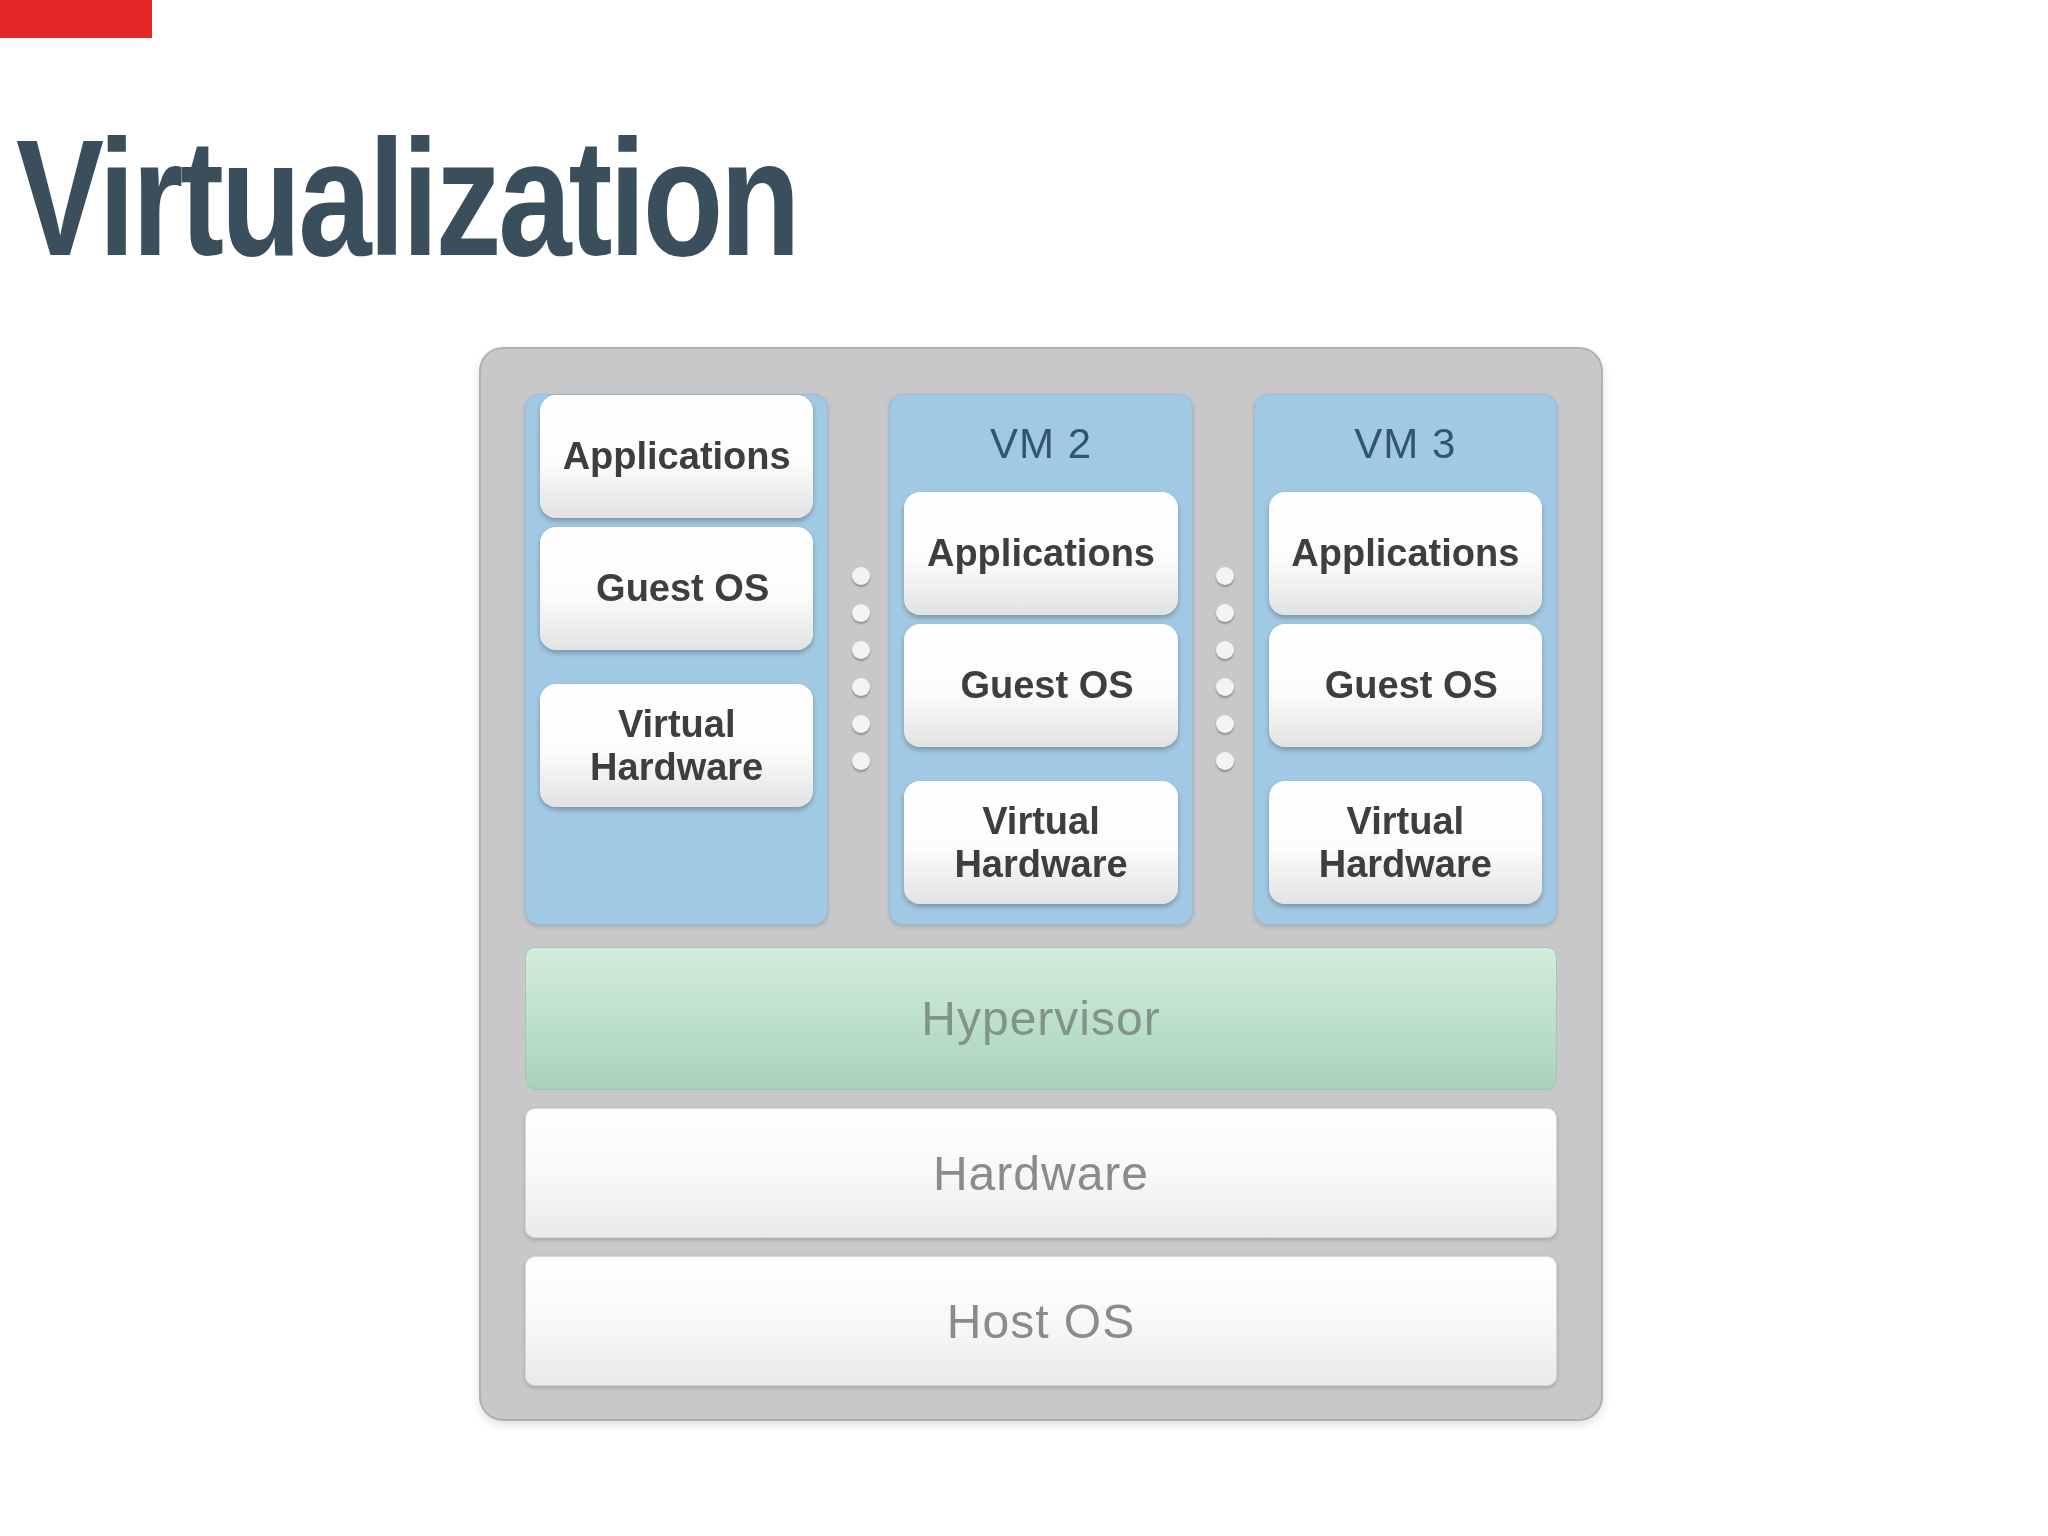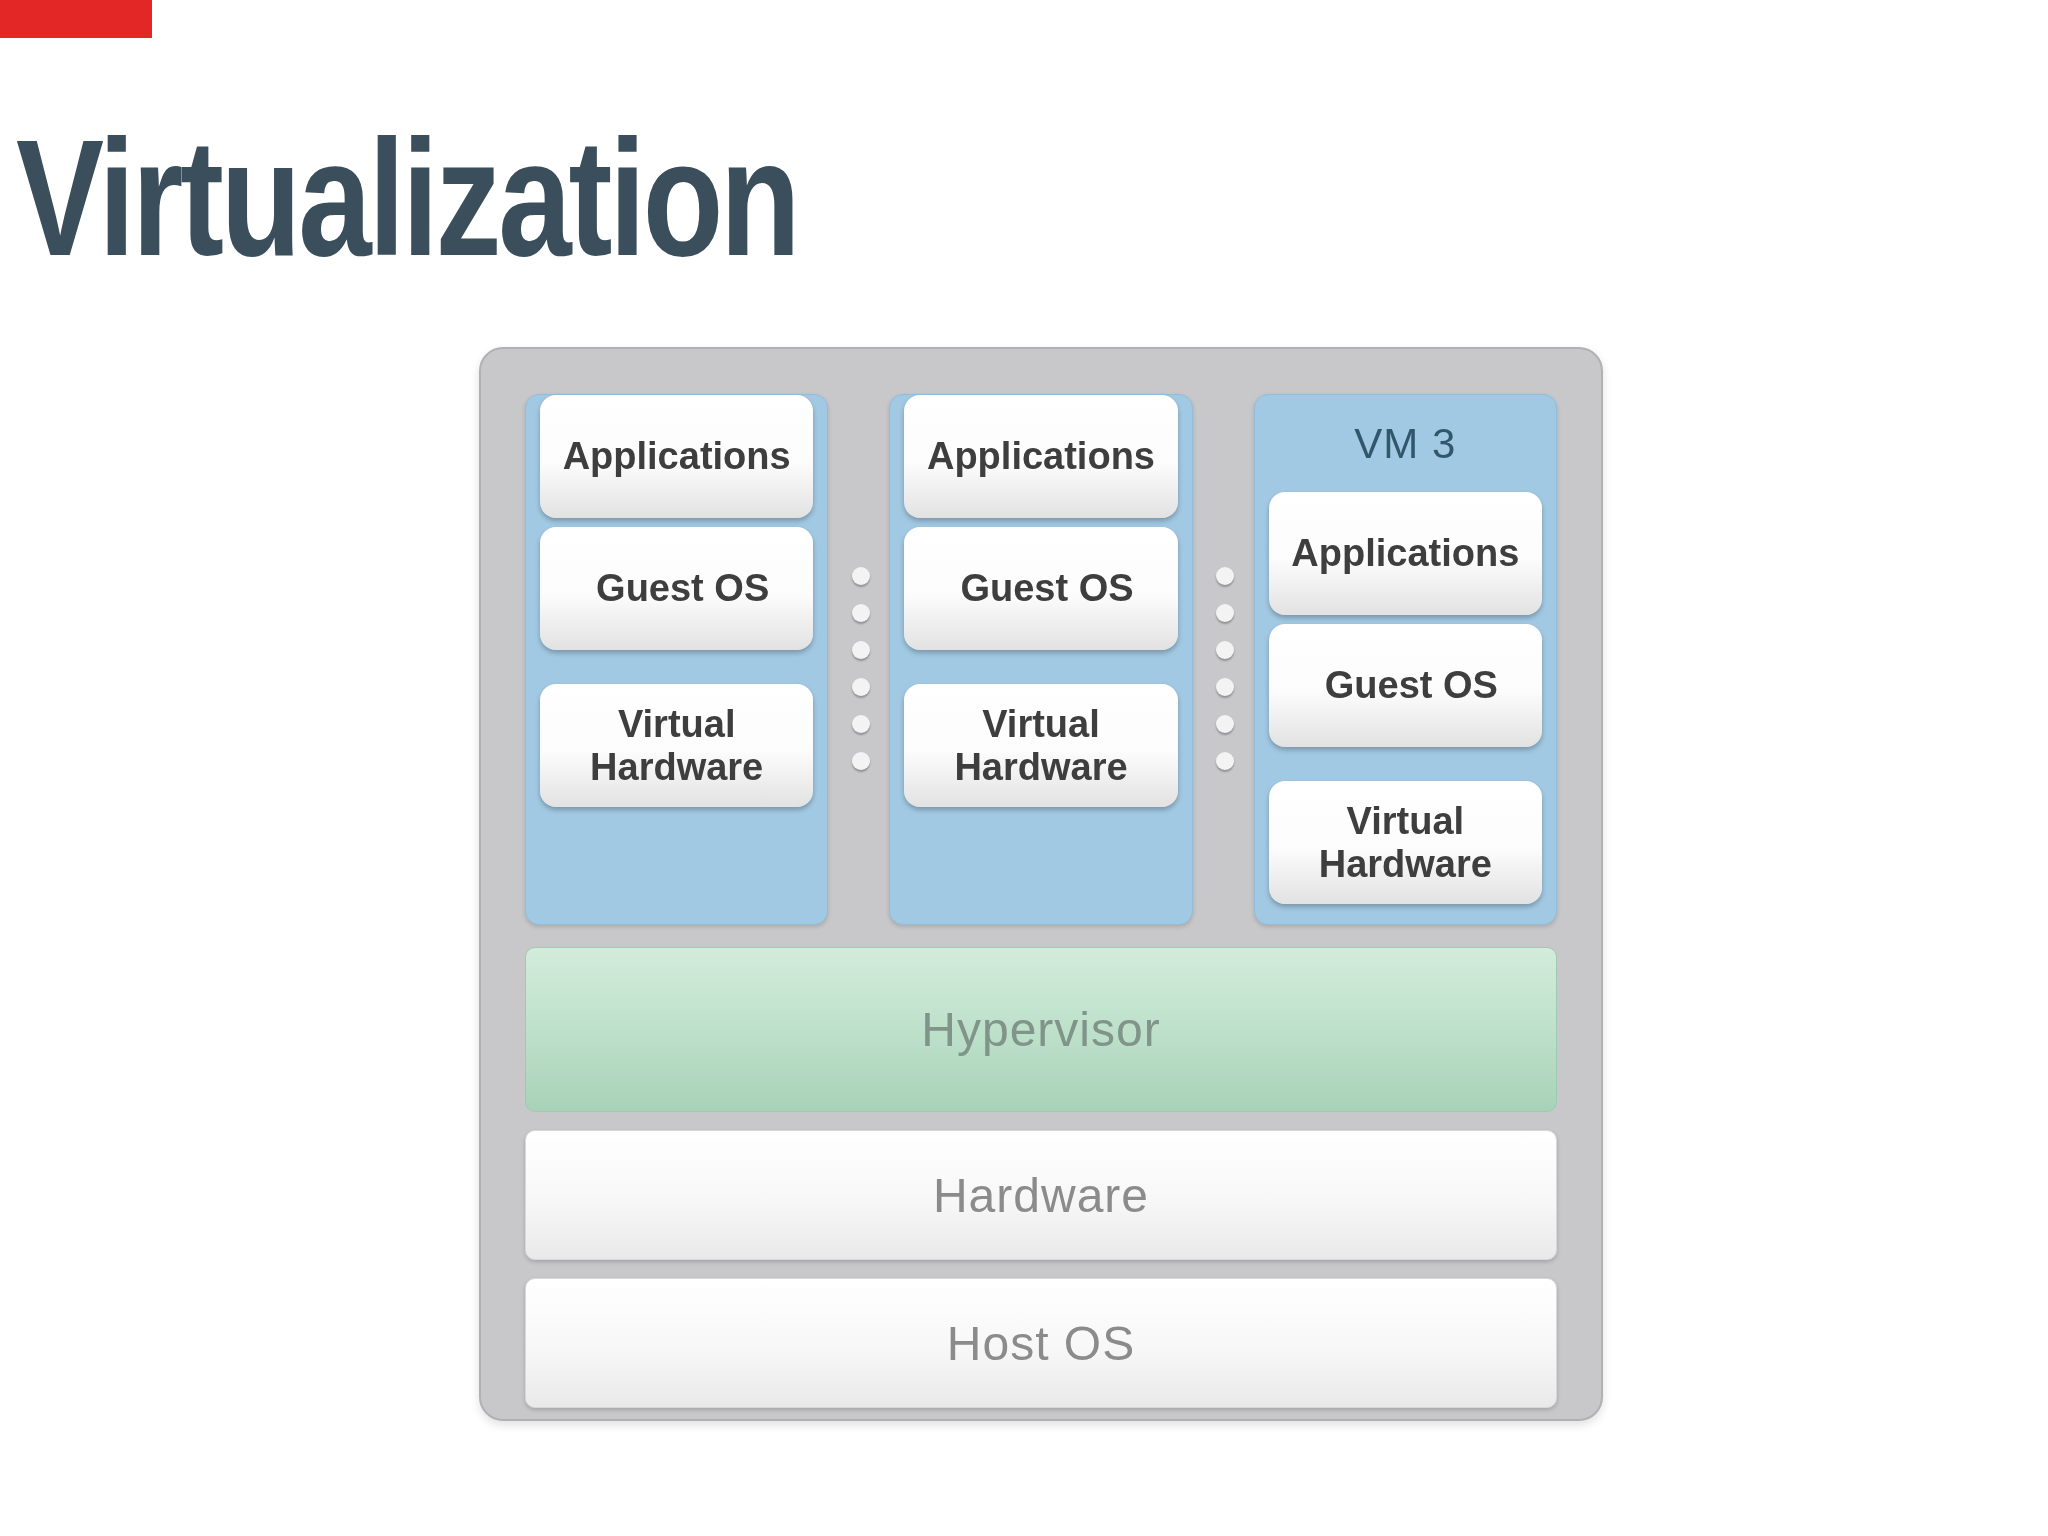--- a/index.html
+++ b/index.html
@@ -110,21 +110,21 @@
   .layer {
     border-radius: 10px;
     display: flex;
     align-items: center;
     justify-content: center;
     font-size: 48px;
     letter-spacing: 1px;
   }
   .layer.hypervisor {
     margin-top: 22px;
-    height: 165px;
+    height: 143px;
     background: linear-gradient(180deg, #d3ecdb 0%, #c0e2cc 45%, #a8d2b8 100%);
     border: 1px solid #9fcab0;
     color: #80948a;
   }
   .layer.plain {
     margin-top: 18px;
     height: 130px;
     background: linear-gradient(180deg, #ffffff 0%, #f7f7f7 55%, #e9e9e9 100%);
     border: 1px solid #d8d8d8;
     color: #8b8b8b;
@@ -142,20 +142,21 @@
 
   <div class="vm-row">
 
     <div class="vm-col">
       <div class="vm-box b1">Applications</div>
       <div class="vm-box b2">Guest OS</div>
       <div class="vm-box b3">Virtual Hardware</div>
     </div>
 
     <div class="vm-col">
+      <div class="vm-label">VM 2</div>
       <div class="vm-box b1">Applications</div>
       <div class="vm-box b2">Guest OS</div>
       <div class="vm-box b3">Virtual Hardware</div>
     </div>
 
     <div class="vm-col">
       <div class="vm-label">VM 3</div>
       <div class="vm-box b1">Applications</div>
       <div class="vm-box b2">Guest OS</div>
       <div class="vm-box b3">Virtual Hardware</div>

